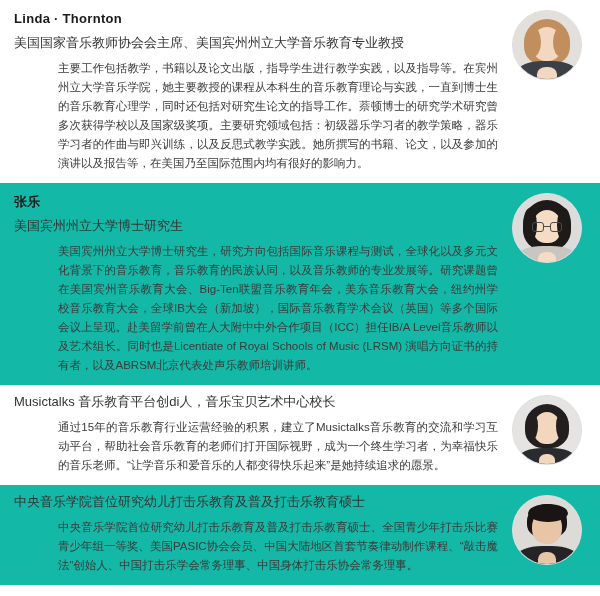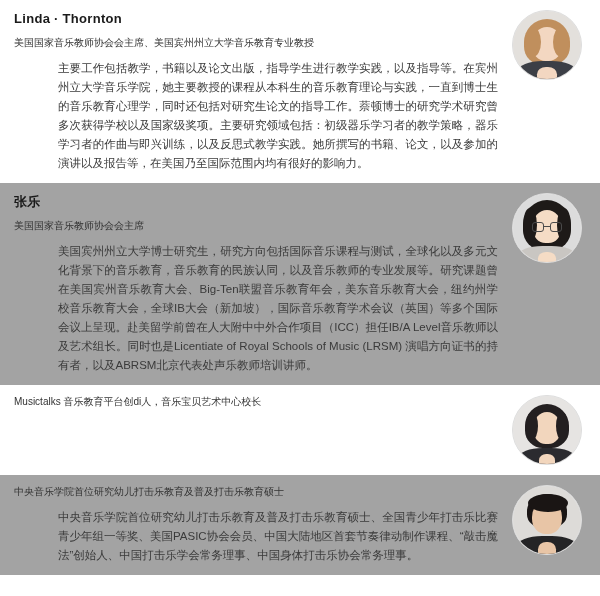--- a/index.html
+++ b/index.html
@@ -18,21 +18,21 @@
   .page {
     width: 600px;
     height: 596px;
     position: relative;
   }
   .speaker {
     position: relative;
     padding: 8px 14px 10px 14px;
   }
   .speaker.alt {
-    background: #a3a3a3;
+    background: #14b8a6;
   }
   .speaker-inner {
     display: flex;
     flex-direction: row;
     align-items: flex-start;
   }
   .text-col {
     flex: 1 1 auto;
     padding-right: 10px;
     min-width: 0;
@@ -46,21 +46,21 @@
   }
   .name {
     font-size: 13px;
     font-weight: bold;
     color: #1a1a1a;
     line-height: 18px;
     margin: 2px 0 6px 0;
     letter-spacing: 0.3px;
   }
   .title {
-    font-size: 10px;
+    font-size: 13px;
     color: #333333;
     line-height: 17px;
     margin-bottom: 8px;
   }
   .bio {
     font-size: 11.5px;
     color: #3a3a3a;
     line-height: 19px;
     text-align: justify;
     margin-left: 44px;
@@ -158,21 +158,21 @@
           <div class="shirt" style="width:20px;height:16px;background:#f3d7c1"></div>
         </div>
       </div>
     </div>
   </div>
 
   <div class="speaker alt">
     <div class="speaker-inner">
       <div class="text-col">
         <div class="name">张乐</div>
-        <div class="title">美国国家音乐教师协会会主席</div>
+        <div class="title">美国宾州州立大学博士研究生</div>
         <div class="bio">美国宾州州立大学博士研究生，研究方向包括国际音乐课程与测试，全球化以及多元文化背景下的音乐教育，音乐教育的民族认同，以及音乐教师的专业发展等。研究课题曾在美国宾州音乐教育大会、Big-Ten联盟音乐教育年会，美东音乐教育大会，纽约州学校音乐教育大会，全球IB大会（新加坡），国际音乐教育学术会议（英国）等多个国际会议上呈现。赴美留学前曾在人大附中中外合作项目（ICC）担任IB/A Level音乐教师以及艺术组长。同时也是Licentiate of Royal Schools of Music (LRSM) 演唱方向证书的持有者，以及ABRSM北京代表处声乐教师培训讲师。</div>
       </div>
       <div class="photo-col">
         <div class="avatar">
           <div class="bg" style="background:#dcdcdc"></div>
           <div class="hair" style="width:48px;height:50px;top:6px;background:#1e1a18"></div>
           <div class="head" style="width:29px;height:33px;top:16px;background:#f5dcc5"></div>
           <div class="hair3" style="width:14px;height:34px;top:14px;left:10px;background:#1e1a18"></div>
           <div class="hair3" style="width:14px;height:34px;top:14px;right:10px;background:#1e1a18"></div>
           <div class="glasses" style="top:28px;">
@@ -184,20 +184,21 @@
           <div class="shirt" style="width:18px;height:14px;background:#f5dcc5"></div>
         </div>
       </div>
     </div>
   </div>
 
   <div class="speaker">
     <div class="speaker-inner">
       <div class="text-col">
         <div class="title">Musictalks 音乐教育平台创di人，音乐宝贝艺术中心校长</div>
+        <div class="bio">通过15年的音乐教育行业运营经验的积累，建立了Musictalks音乐教育的交流和学习互动平台，帮助社会音乐教育的老师们打开国际视野，成为一个终生学习者，为幸福快乐的音乐老师。“让学音乐和爱音乐的人都变得快乐起来”是她持续追求的愿景。</div>
       </div>
       <div class="photo-col">
         <div class="avatar">
           <div class="bg" style="background:#e6e4e2"></div>
           <div class="hair" style="width:44px;height:44px;top:8px;background:#231f20"></div>
           <div class="head" style="width:28px;height:32px;top:16px;background:#f2d6bd"></div>
           <div class="hair3" style="width:12px;height:28px;top:16px;left:13px;background:#231f20"></div>
           <div class="hair3" style="width:12px;height:28px;top:16px;right:13px;background:#231f20"></div>
           <div class="body" style="width:56px;height:22px;background:#2b2b2f"></div>
           <div class="shirt" style="width:16px;height:14px;background:#f2d6bd"></div>

